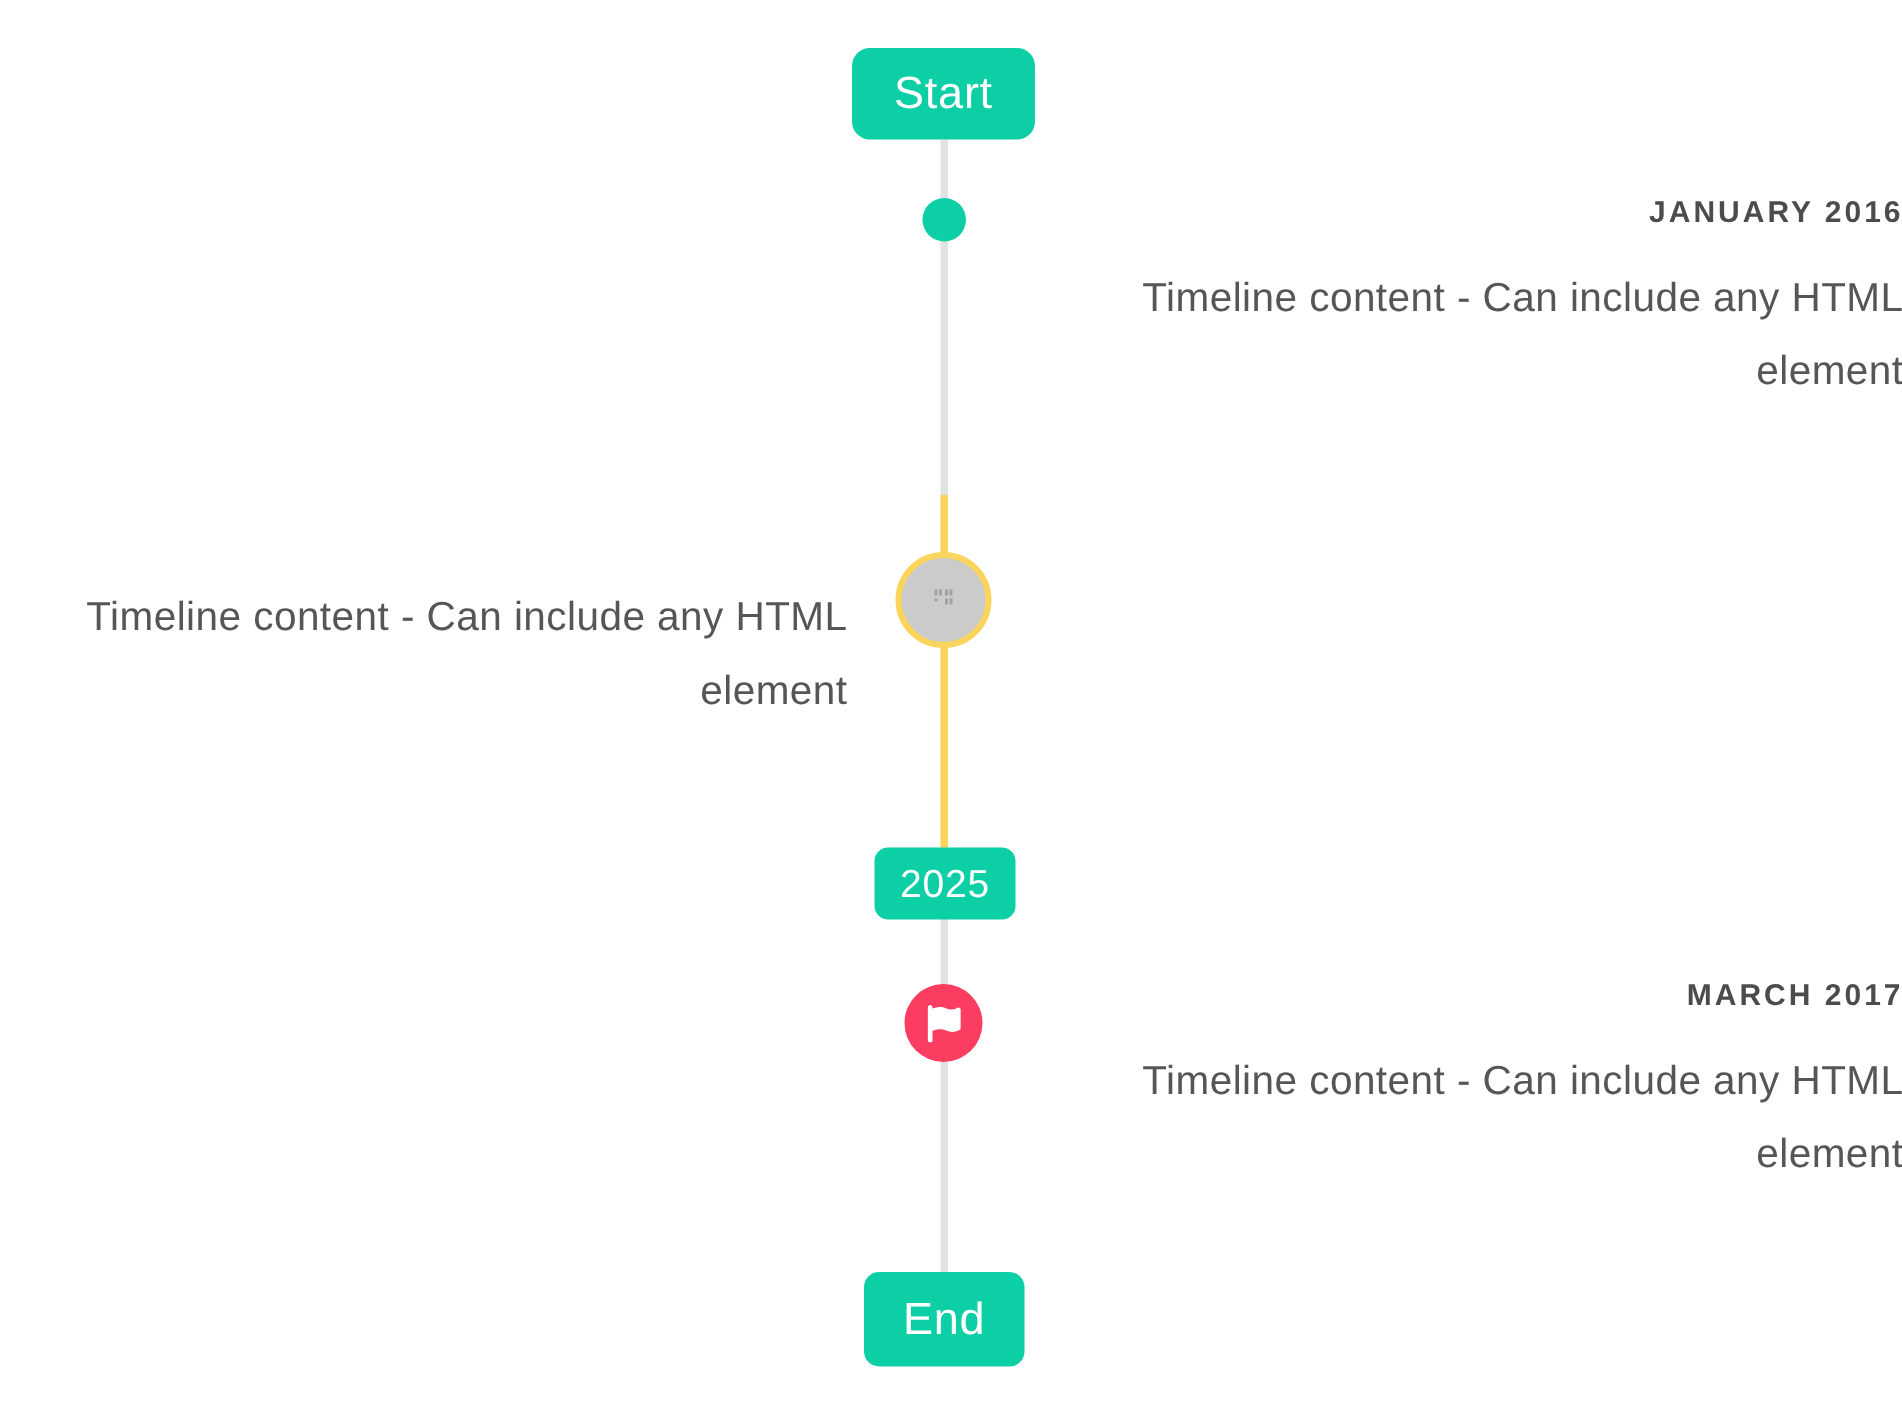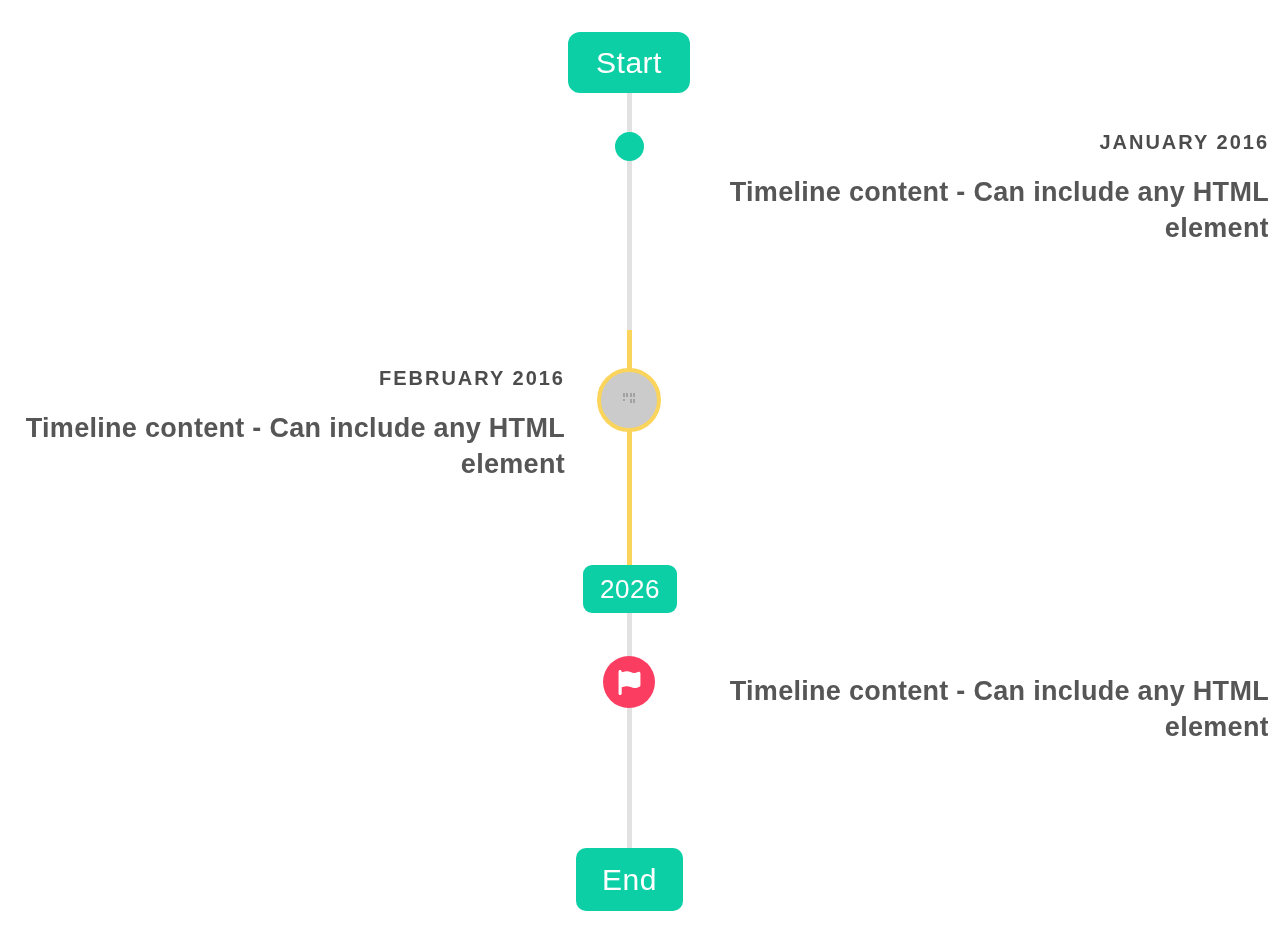--- a/index.html
+++ b/index.html
@@ -53,24 +53,23 @@
   .item .title {
     font-size: 20px;
     font-weight: bold;
     letter-spacing: 2px;
     line-height: 23px;
     color: var(--title-text, #4c4c4c);
   }
   .item .content {
     margin-top: 20px;
     font-size: 27px;
-    line-height: 36px;
+    line-height: 49px;
     letter-spacing: 0.3px;
     color: var(--content-text, #565656);
-    font-weight: bold;
   }
   .item.right { text-align: right;  }
   .item.left  { text-align: right; }
   .item.i1 { left: 694px;  top: 131px; width: 575px; }
   .item.i2 { right: 703px; top: 367px; width: 565px; }
   .item.i3 { left: 694px;  top: 653px; width: 575px; }
 </style>
 </head>
 <body>
 
@@ -98,33 +97,33 @@
           <rect x="13" y="3" width="2" height="4"></rect>
           <rect x="3" y="9" width="2" height="2"></rect>
           <rect x="10" y="9" width="2" height="4"></rect>
           <rect x="13" y="9" width="2" height="4"></rect>
         </g>
       </svg>
     </span>
   </div>
 
   <div class="item left i2">
-    <div class="title">FEBRUARY 2016</div>
     <div class="content">Timeline content - Can include any HTML element</div>
   </div>
 
-  <div class="badge period">2026</div>
+  <div class="badge period">2025</div>
 
   <div class="marker flag-circle">
     <span>
       <svg width="25" height="25" viewBox="0 0 448 512" aria-hidden="true" style="display:block">
         <path fill="#ffffff" d="M64 32c0-17.7-14.3-32-32-32S0 14.3 0 32V480c0 17.7 14.3 32 32 32s32-14.3 32-32V352l64.3-16.1c41.1-10.3 84.6-5.5 122.5 13.4c44.2 22.1 95.5 24.8 141.7 7.4l34.7-13c12.5-4.7 20.8-16.6 20.8-30V66.1c0-23-24.2-38-44.8-27.7l-9.6 4.8c-46.3 23.2-100.8 23.2-147.1 0c-35.1-17.6-75.4-22-113.5-12.5L64 48V32z"></path>
       </svg>
     </span>
   </div>
 
   <div class="item right i3">
+    <div class="title">MARCH 2017</div>
     <div class="content">Timeline content - Can include any HTML element</div>
   </div>
 
   <div class="badge end">End</div>
 
 </div>
 
 </body></html>

